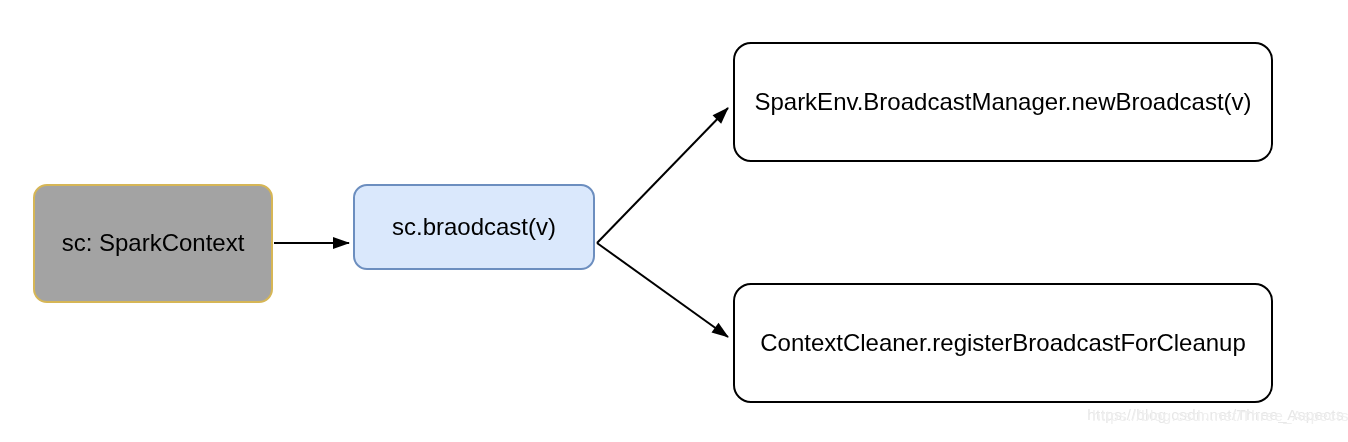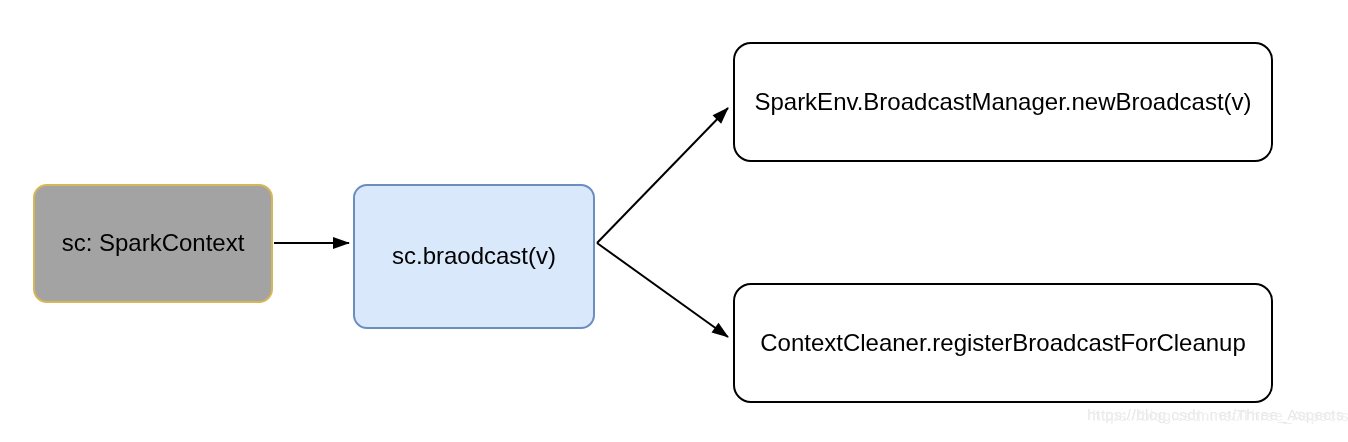--- a/index.html
+++ b/index.html
@@ -28,21 +28,21 @@
     line-height: 1.2;
     color: #000000;
   }
   #node-spark-context {
     left: 33px; top: 184px; width: 240px; height: 119px;
     background: #a3a3a3;
     border: 2px solid #D6B656;
     border-radius: 14px;
   }
   #node-sc-broadcast {
-    left: 353px; top: 184px; width: 242px; height: 145px;
+    left: 353px; top: 184px; width: 242px; height: 86px;
     background: #DAE8FC;
     border: 2px solid #6C8EBF;
     border-radius: 14px;
   }
   #node-new-broadcast {
     left: 733px; top: 42px; width: 540px; height: 120px;
     background: #FFFFFF;
     border: 2px solid #000000;
     border-radius: 18px;
   }

